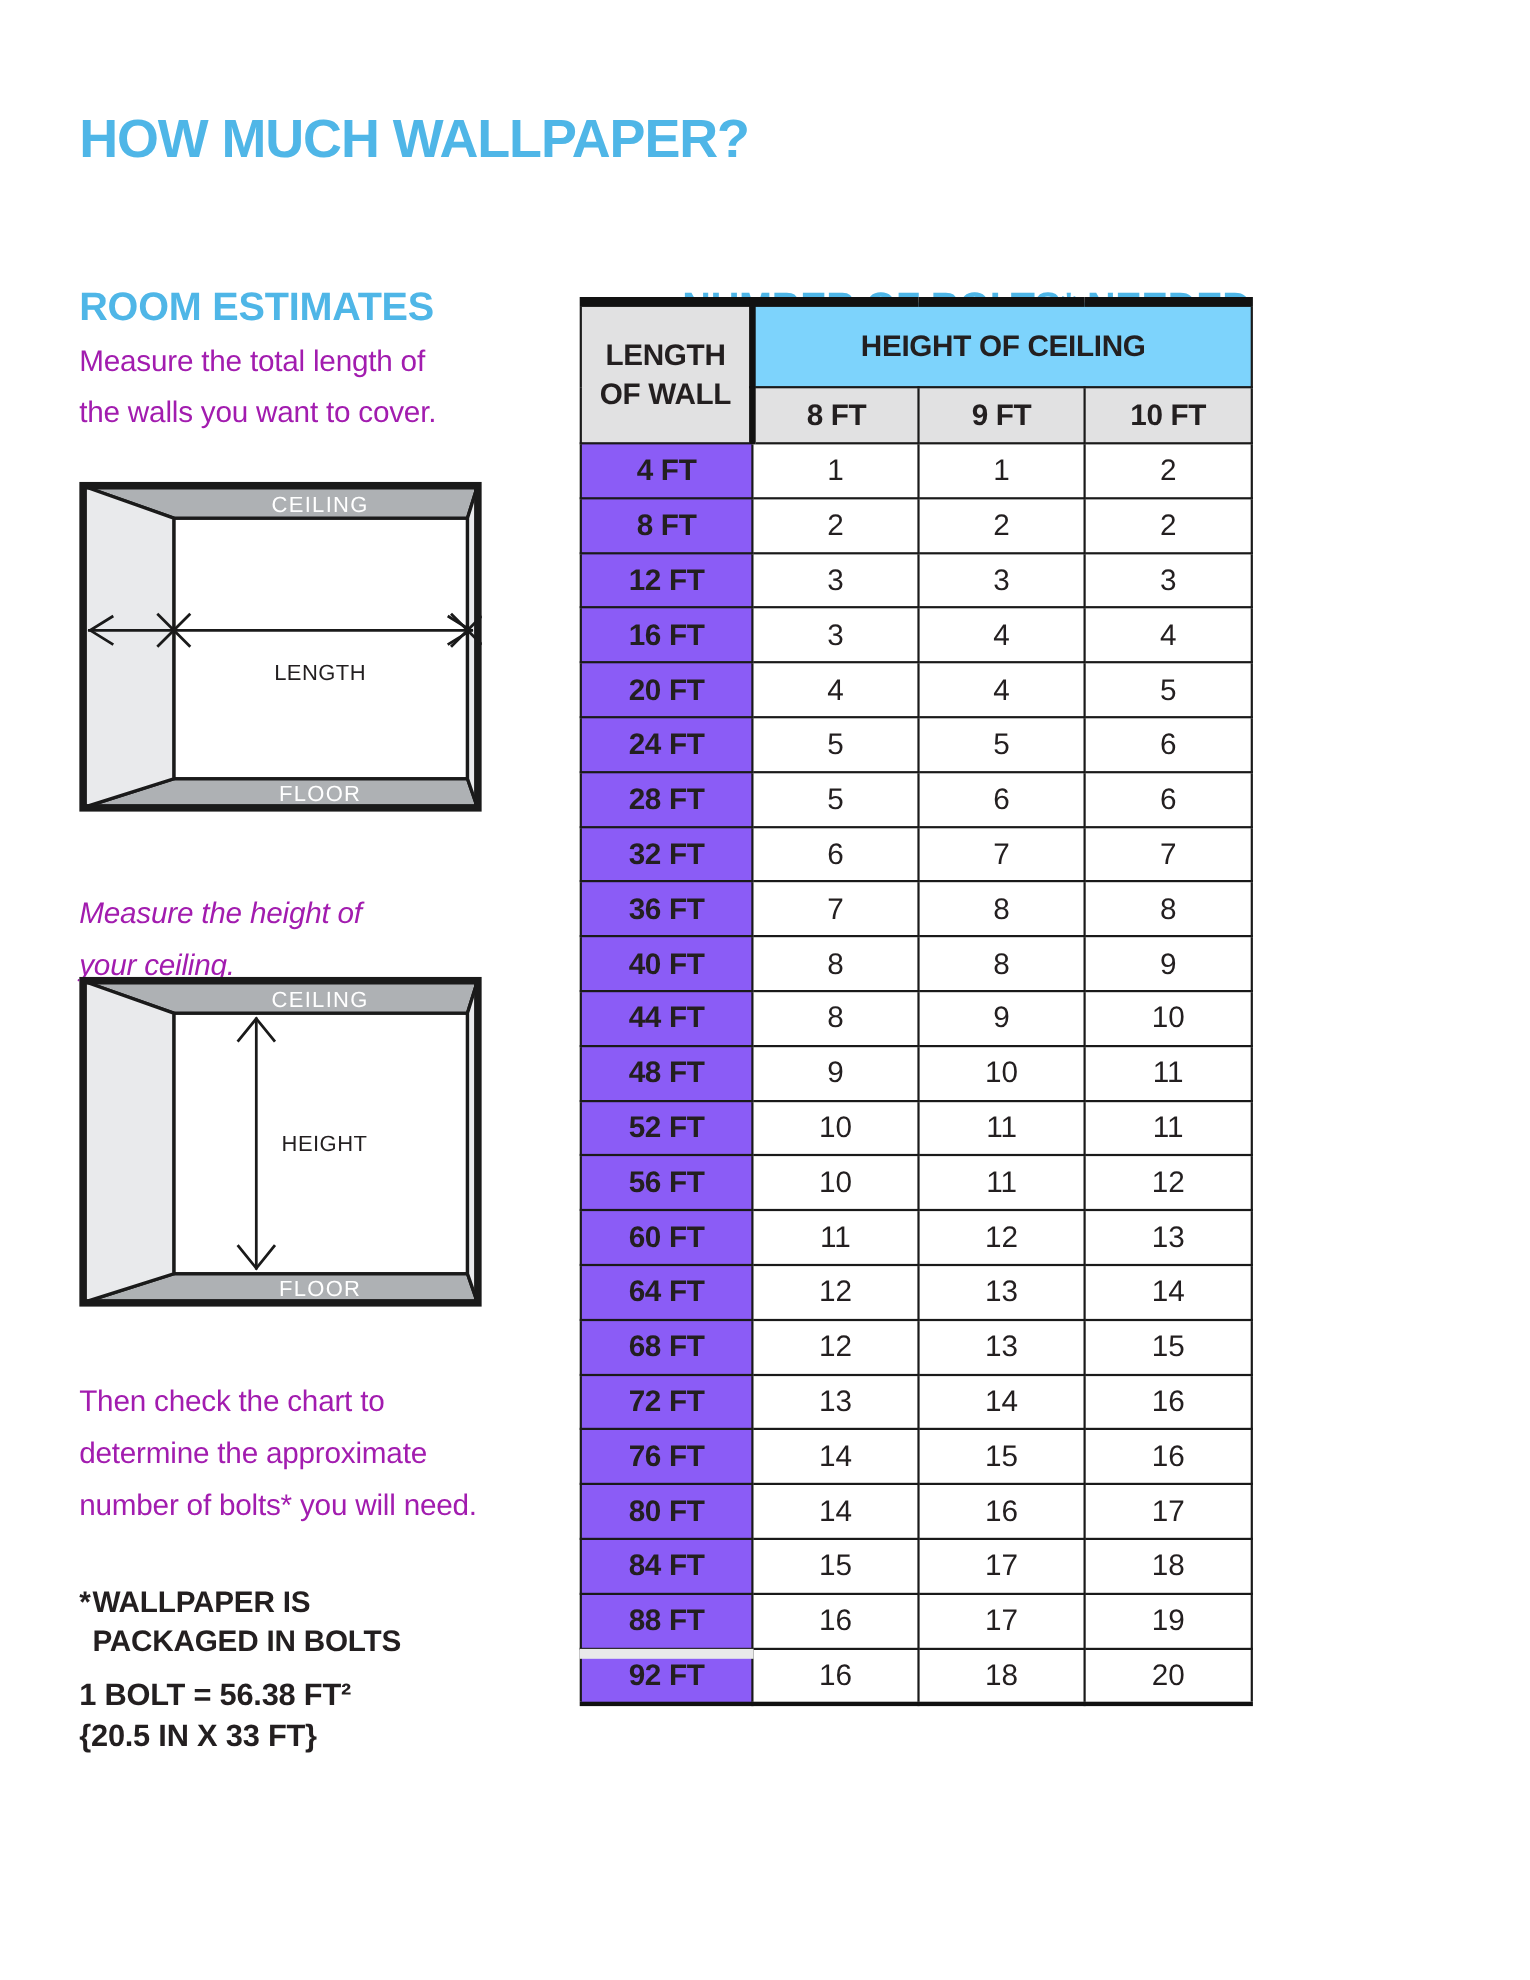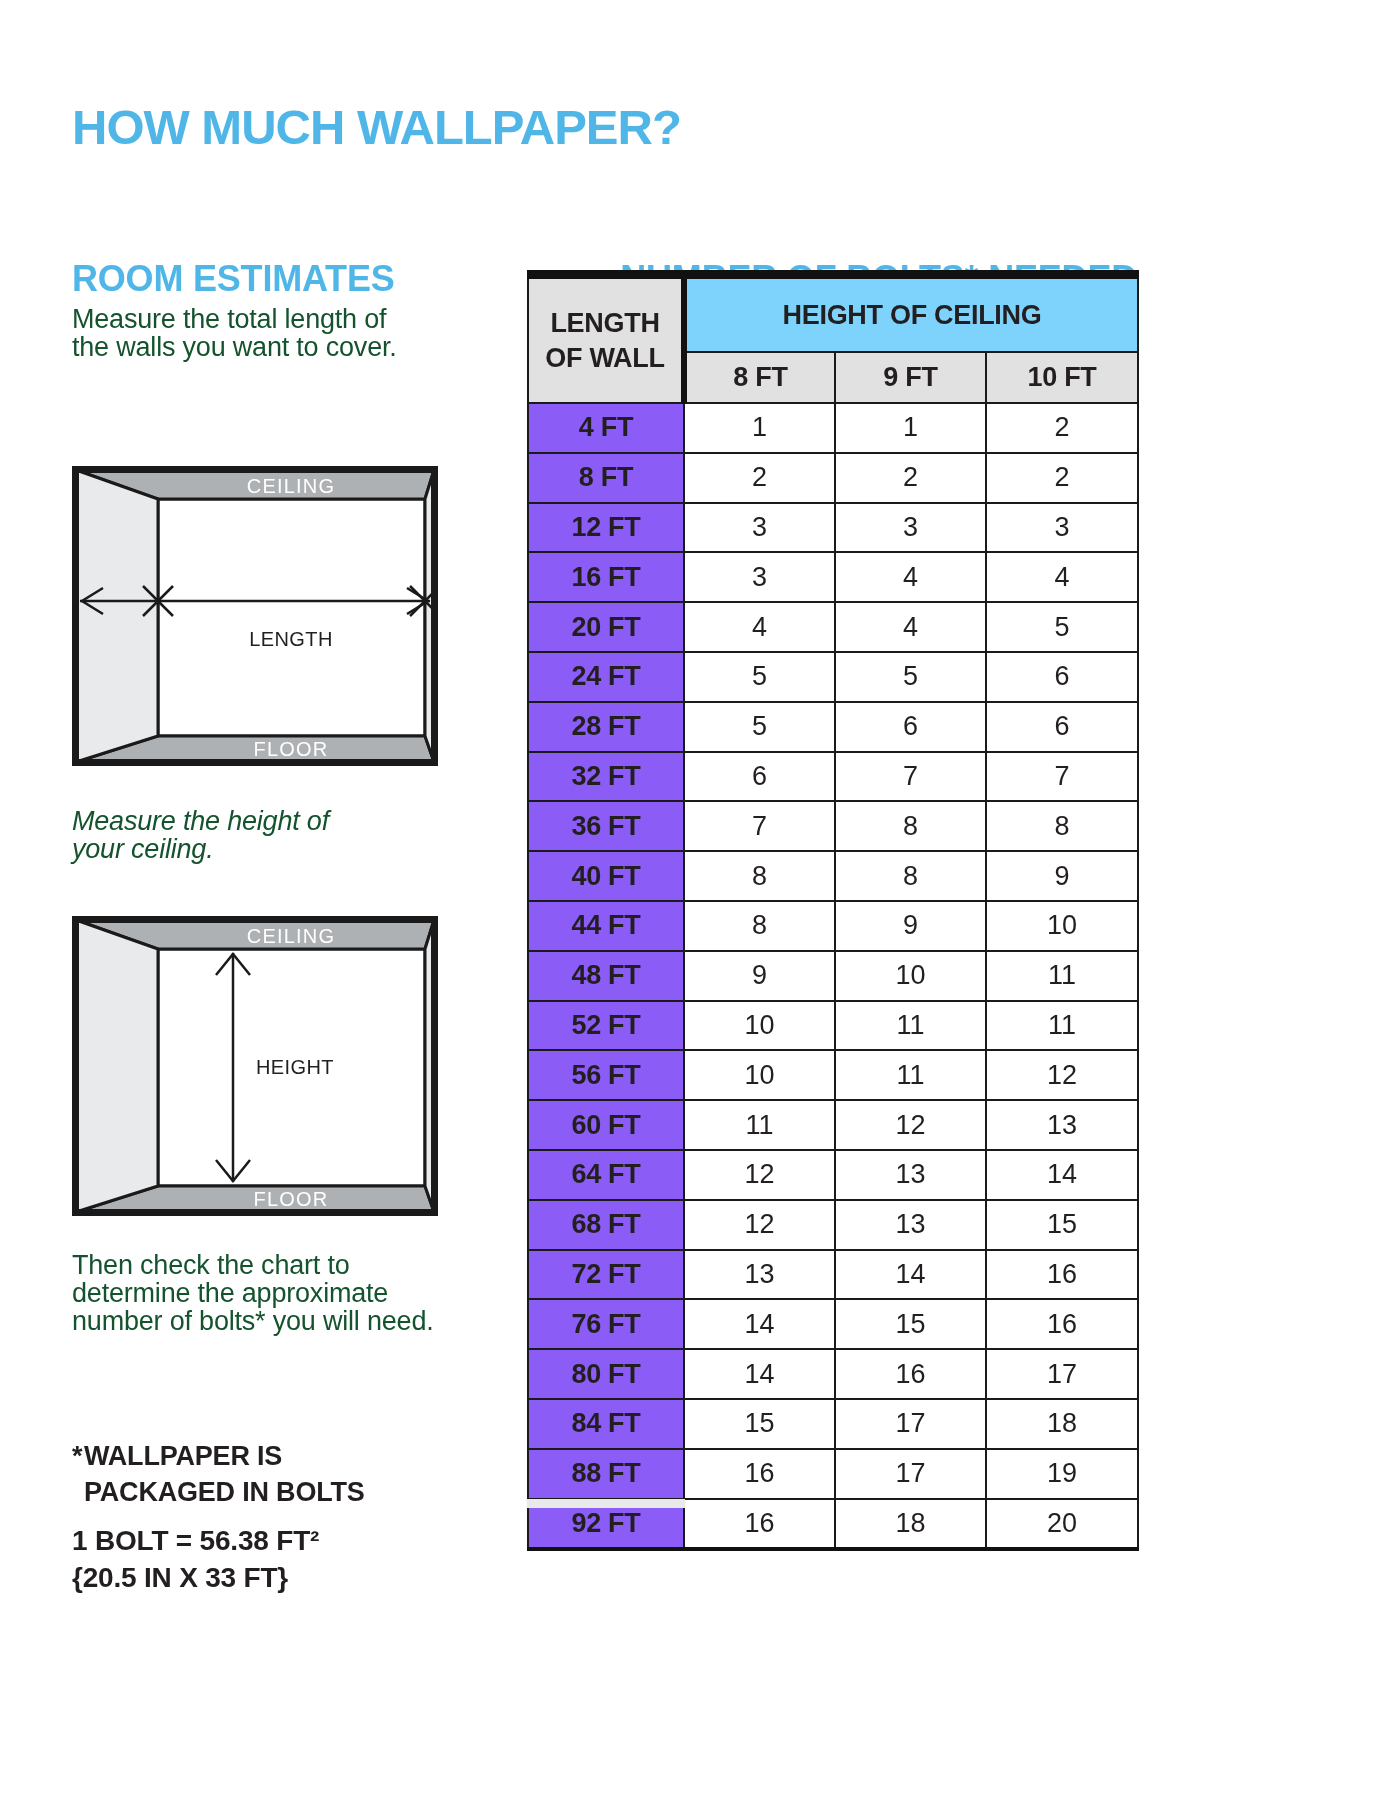--- a/index.html
+++ b/index.html
@@ -11,26 +11,26 @@
   .page-title{
     left:72px;top:66px;font-size:49px;font-weight:700;letter-spacing:-1px;
     color:#4fb6e7;white-space:nowrap;
   }
   .section-heading{
     font-size:36px;font-weight:700;color:#4fb6e7;letter-spacing:-0.2px;white-space:nowrap;
   }
   .h-room{left:72px;top:228px;}
   .h-bolts{left:527px;top:228px;width:610px;text-align:right;}
   .para{
-    font-size:27px;line-height:28px;letter-spacing:-0.2px;white-space:pre-line;color:#14532d;margin-top:21px;
+    font-size:27px;line-height:47px;letter-spacing:-0.2px;white-space:pre-line;color:#a21caf;margin-top:21px;
   }
   .p1{left:72px;top:284px;}
   .p2{left:72px;top:786px;font-style:italic;}
   .p3{left:72px;top:1230px;}
-  .diagram{width:366px;left:72px;margin-top:28px;}
+  .diagram{width:366px;left:72px;}
   .d1{top:438px;height:300px;}
   .d2{top:888px;height:300px;}
   .diagram svg{display:block;width:366px;height:300px;}
   .svg-label{font-family:"Liberation Sans","DejaVu Sans",sans-serif;font-size:20px;}
   .svg-label.light{fill:#ffffff;letter-spacing:1.2px;}
   .svg-label.dark{fill:#231f20;letter-spacing:0.4px;}
 
   .footnote{left:72px;top:1438px;font-size:27px;font-weight:700;letter-spacing:-0.2px;line-height:36px;}
   .fn-star{position:absolute;left:0;top:0;}
   .fn-text{margin-left:12px;}

